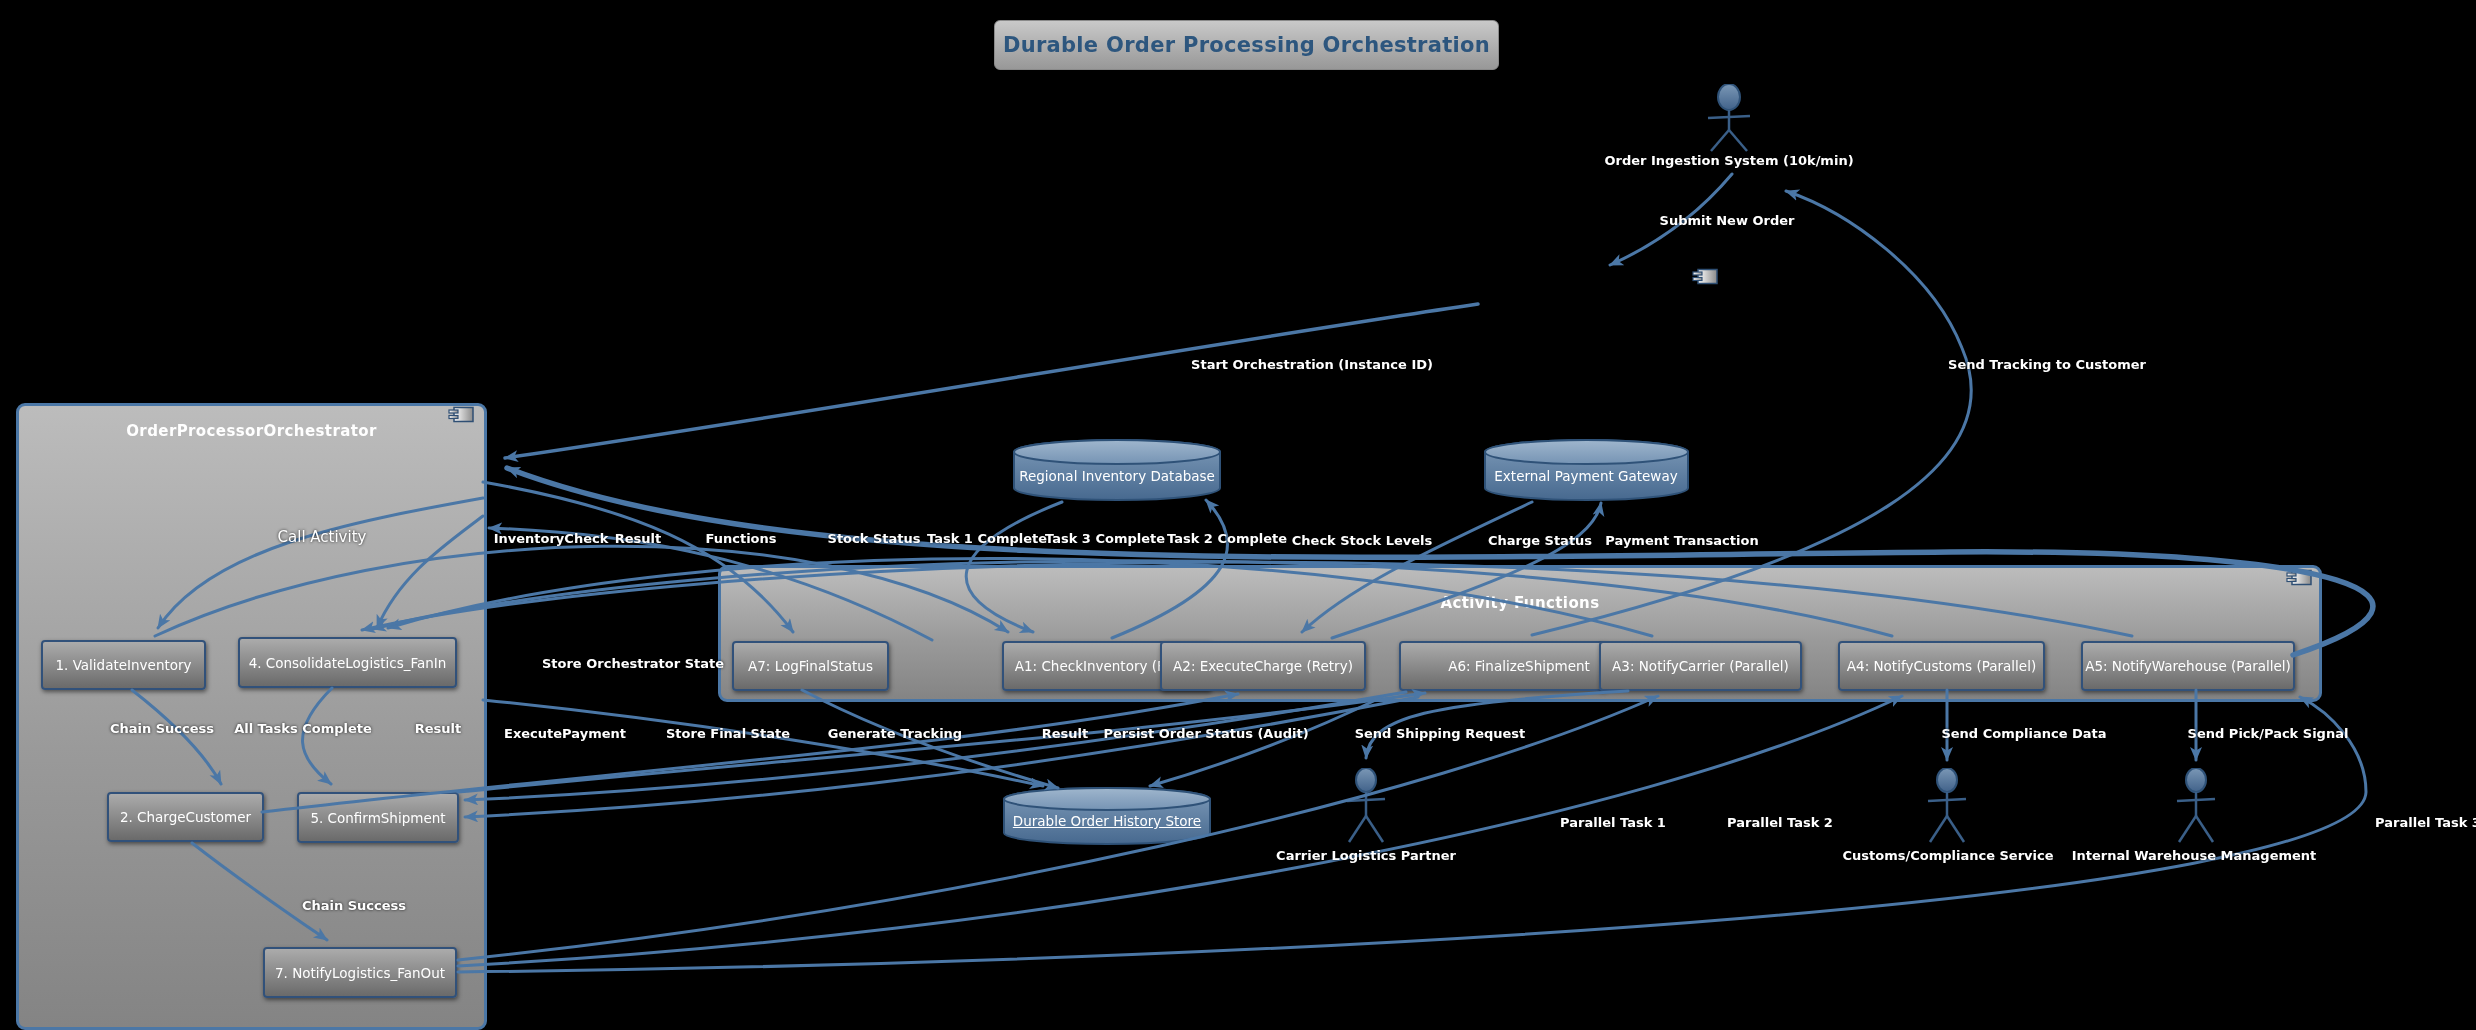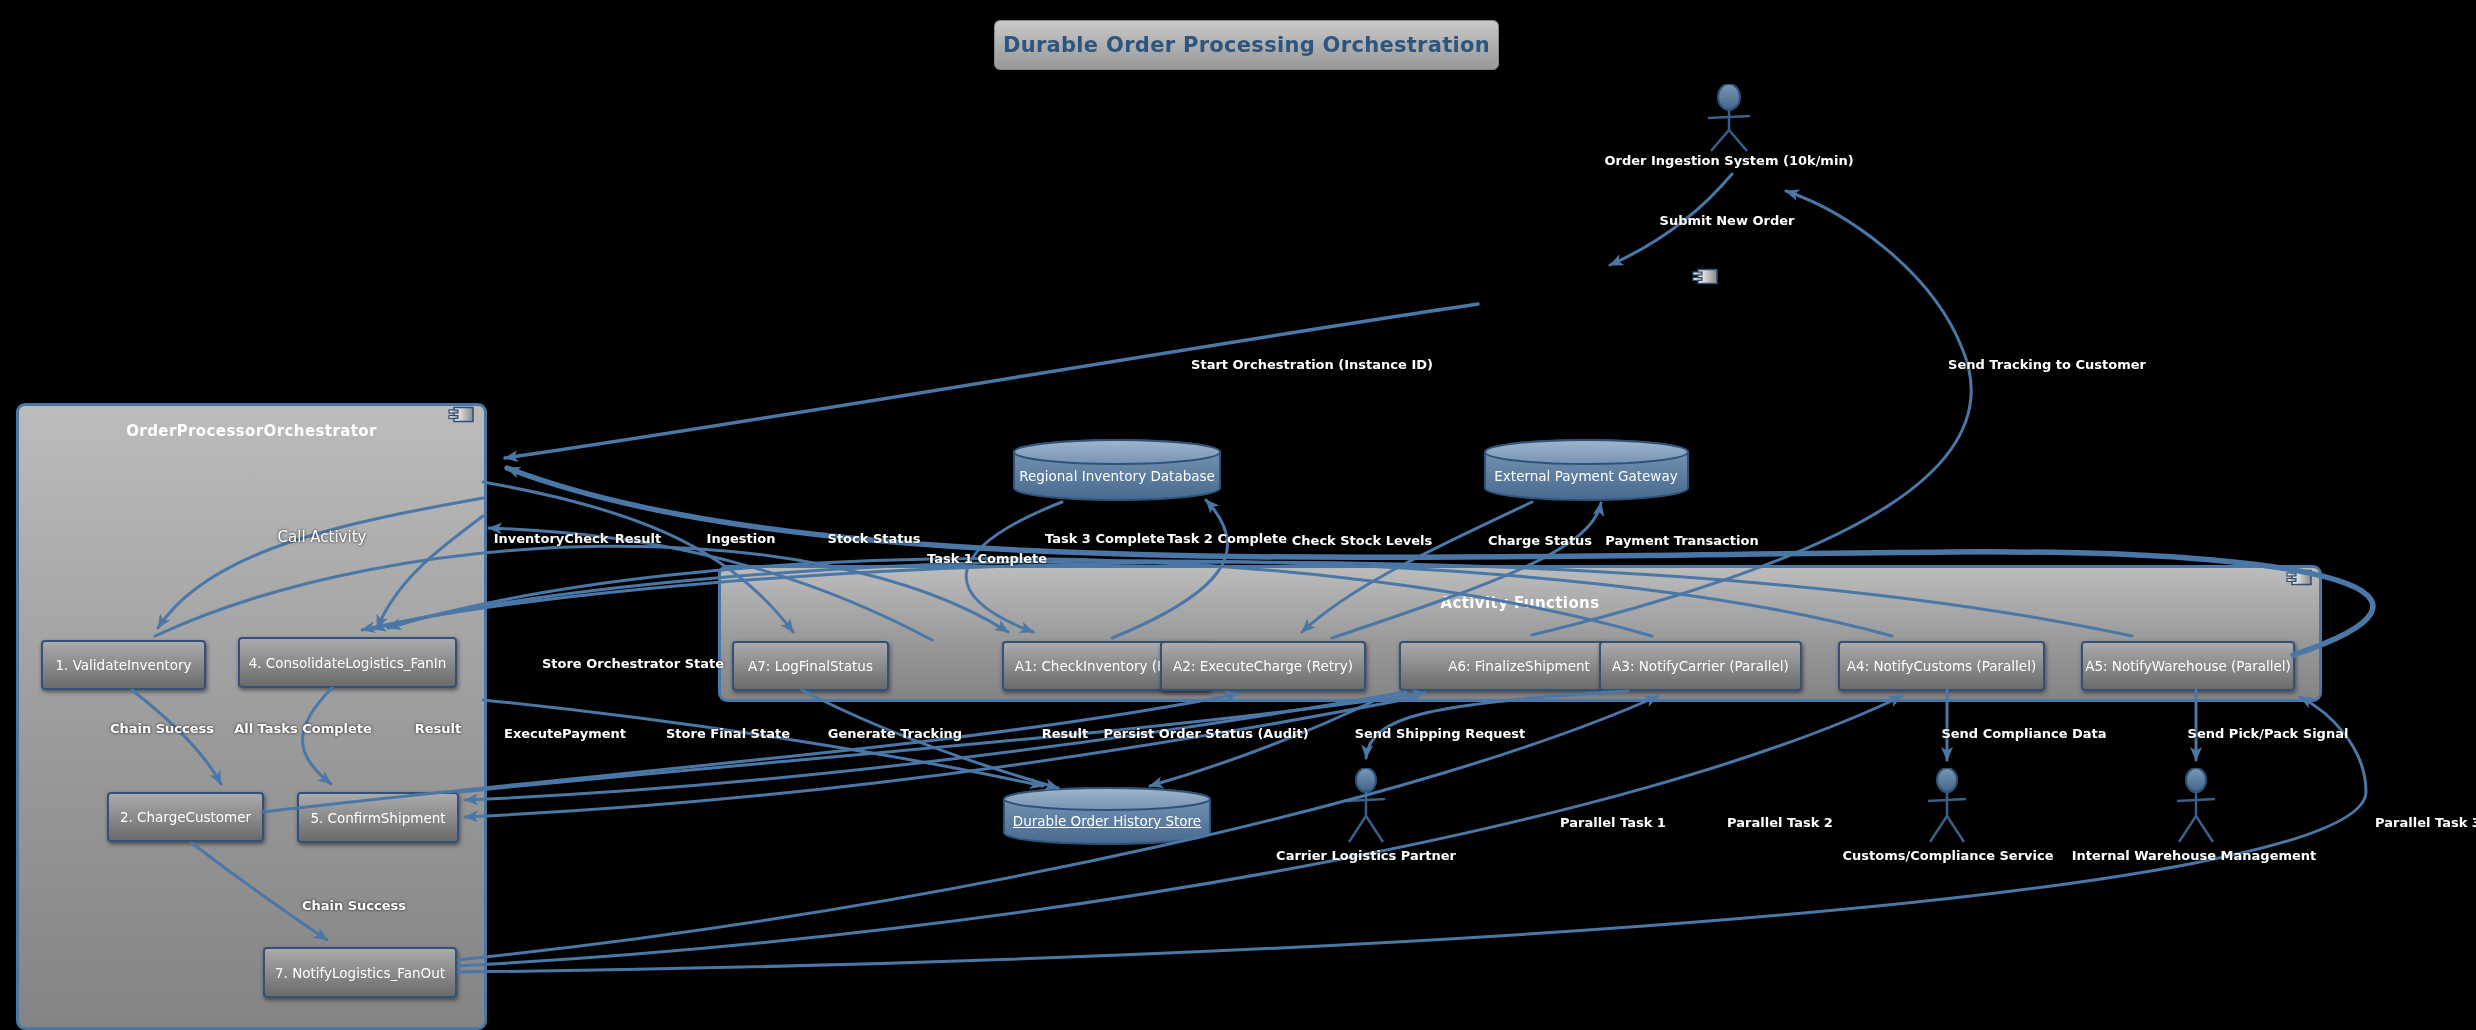--- a/index.html
+++ b/index.html
@@ -228,23 +228,23 @@
       <path marker-end="url(#arr)" d="M 1532,635 C 1860,555 2012,465 1962,348 C 1932,272 1848,212 1786,191"></path>
     </g>
   </svg>
 
   <div class="edge-label" style="left:1727px;top:220px;">Submit New Order</div>
   <div class="edge-label" style="left:1312px;top:364px;">Start Orchestration (Instance ID)</div>
   <div class="edge-label" style="left:2047px;top:364px;">Send Tracking to Customer</div>
   <div class="edge-label light" style="left:322px;top:537px;">Call Activity</div>
   <div class="edge-label" style="left:551px;top:538px;">InventoryCheck</div>
   <div class="edge-label" style="left:638px;top:538px;">Result</div>
-  <div class="edge-label" style="left:741px;top:538px;">Ingestion</div>
+  <div class="edge-label" style="left:741px;top:538px;">Functions</div>
   <div class="edge-label" style="left:874px;top:538px;">Stock Status</div>
-  <div class="edge-label" style="left:987px;top:538px;margin-top:20px;">Task 1 Complete</div>
+  <div class="edge-label" style="left:987px;top:538px;">Task 1 Complete</div>
   <div class="edge-label" style="left:1105px;top:538px;">Task 3 Complete</div>
   <div class="edge-label" style="left:1227px;top:538px;">Task 2 Complete</div>
   <div class="edge-label" style="left:1362px;top:540px;">Check Stock Levels</div>
   <div class="edge-label" style="left:1540px;top:540px;">Charge Status</div>
   <div class="edge-label" style="left:1682px;top:540px;">Payment Transaction</div>
   <div class="edge-label" style="left:633px;top:663px;">Store Orchestrator State</div>
   <div class="edge-label" style="left:565px;top:733px;">ExecutePayment</div>
   <div class="edge-label" style="left:728px;top:733px;">Store Final State</div>
   <div class="edge-label" style="left:895px;top:733px;">Generate Tracking</div>
   <div class="edge-label" style="left:1065px;top:733px;">Result</div>

